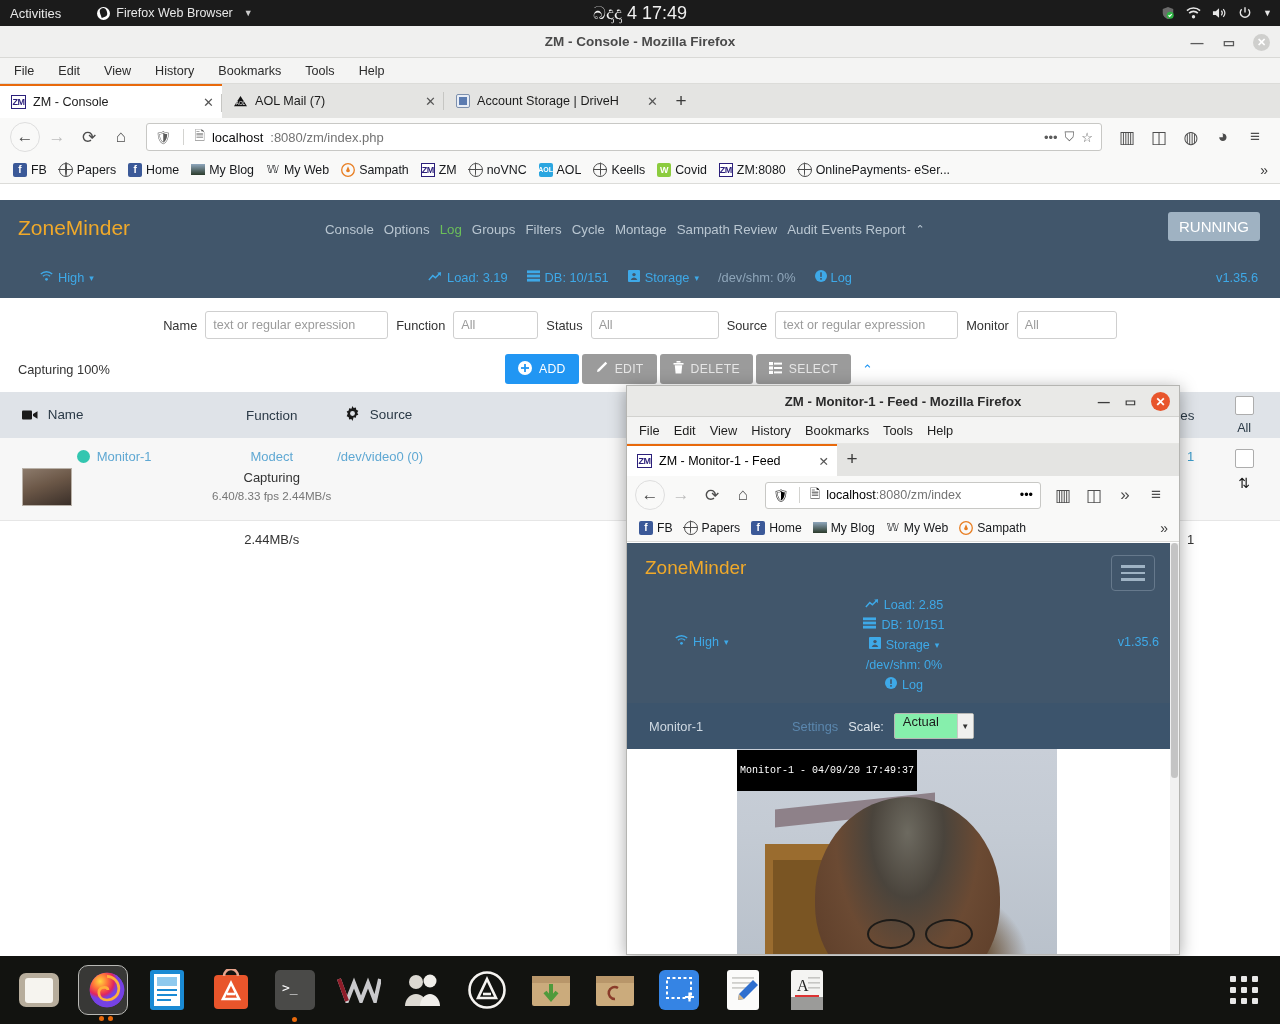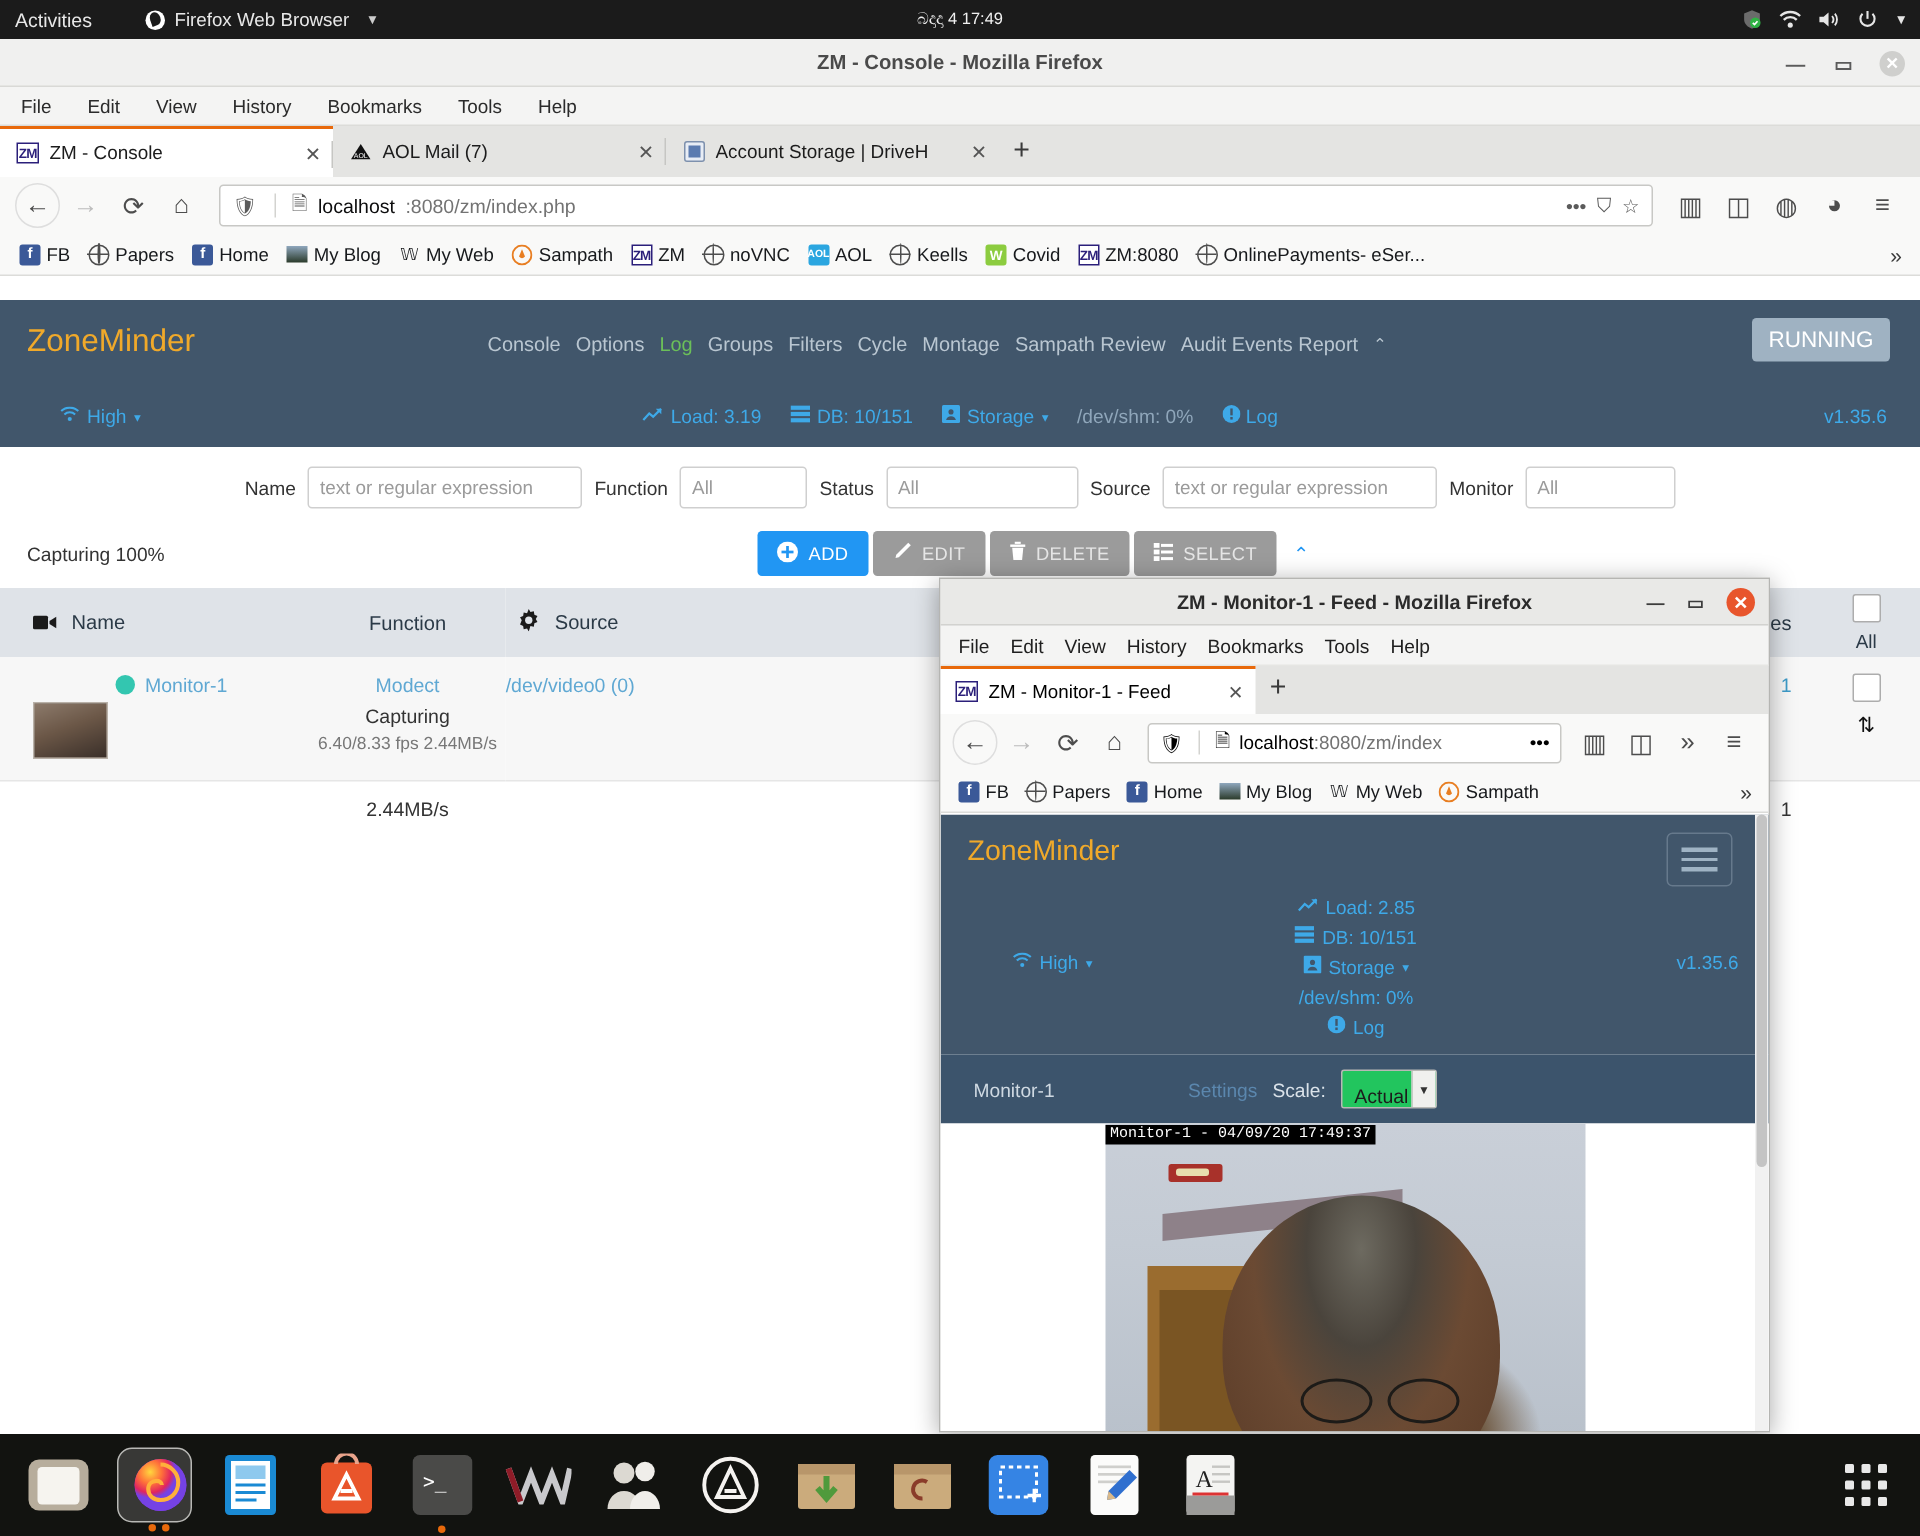--- a/index.html
+++ b/index.html
@@ -15,21 +15,21 @@
     position:absolute; left:0; top:0; width:1280px; height:26px;
     background:#1b1b1b; color:#e8e8e8; font-size:12.5px;
     display:flex; align-items:center;
   }
   #gnome-topbar .activities{ padding:0 12px 0 10px; font-size:13px; }
   #gnome-topbar .appname{ display:flex; align-items:center; gap:6px; padding-left:24px;}
   .ff-mini{ width:13px;height:13px;border-radius:50%;background:#fff;display:inline-block;position:relative;}
   .ff-mini::after{content:"";position:absolute;left:3px;top:1.5px;width:7px;height:9px;border-radius:50% 50% 50% 0;background:#1b1b1b;transform:rotate(-20deg);}
   #gnome-topbar .caret{font-size:9px;margin-left:5px;color:#ccc;}
   #gnome-topbar .clock{
-    position:absolute;left:0;right:0;text-align:center;font-size:11px;color:#f0f0f0;
+    position:absolute;left:0;right:0;text-align:center;font-size:18px;color:#f0f0f0;
     pointer-events:none;
   }
   #gnome-topbar .tray{
     position:absolute;right:8px;top:0;height:26px;display:flex;align-items:center;gap:11px;
   }
   .tray svg{display:block;}
 
   
   #ff-outer{
     position:absolute; left:0; top:26px; width:1280px; height:930px;
@@ -154,38 +154,38 @@
   .hamburger{position:absolute;right:26px;top:12px;width:44px;height:36px;border:1px solid #66798c;border-radius:4px;display:flex;flex-direction:column;justify-content:center;align-items:center;gap:4px;}
   .hamburger i{display:block;width:24px;height:2.4px;background:#9fb3c4;}
   .in-stat{position:absolute;left:0;right:0;top:52px;text-align:center;color:#3ea9e8;font-size:12.6px;line-height:20px;}
   .in-stat .row{display:flex;justify-content:center;align-items:flex-end;gap:5px;}
   .in-high{position:absolute;left:48px;top:92px;color:#3ea9e8;font-size:12.6px;display:flex;align-items:center;gap:5px;}
   .in-ver{position:absolute;right:22px;top:92px;color:#3ea9e8;font-size:12.6px;}
   .in-monbar{background:#3c546c;height:46px;display:flex;align-items:center;position:relative;}
   .in-monbar .mname{position:absolute;left:22px;color:#cfd9e2;font-size:12.8px;}
   .in-monbar .mctl{position:absolute;left:165px;display:flex;align-items:center;gap:10px;font-size:12.8px;color:#dbe3ea;}
   .in-monbar .settings{color:#5b87ae;}
-  .sel{width:64px;height:26px;background:#22c55e;border:1px solid #b8b8b5;border-radius:2px;display:flex;align-items:flex-end;padding-left:8px;font-size:13px;color:#1c1c1c;position:relative;}
+  .sel{width:80px;height:26px;background:#86efac;border:1px solid #b8b8b5;border-radius:2px;display:flex;align-items:flex-start;padding-left:8px;font-size:13px;color:#1c1c1c;position:relative;}
   .sel .arrow{position:absolute;right:0;top:0;bottom:0;width:16px;background:#f0f0ee;border-left:1px solid #c9c9c6;display:flex;align-items:center;justify-content:center;font-size:8px;color:#333;}
   .feedwrap{height:210px;background:#fff;position:relative;overflow:hidden;}
   .feedimg{position:absolute;left:110px;top:0;width:320px;height:210px;
     background:
       radial-gradient(ellipse 150px 110px at 58% 100%, #3d2f23 0%, #6b5339 42%, rgba(107,83,57,0) 70%),
       linear-gradient(180deg,#c9cfd8 0%,#c4cbd4 38%,#b9c1cb 100%);
   }
   .feed-shelf{position:absolute;left:38px;top:52px;width:160px;height:18px;background:#8e8189;transform:skewY(-6deg);}
   .feed-red{position:absolute;left:42px;top:27px;width:36px;height:12px;background:#a8312a;border-radius:2px;}
   .feed-red::after{content:"";position:absolute;left:5px;top:3px;width:22px;height:5px;background:#e8dfae;border-radius:2px;}
   .feed-desk{position:absolute;left:28px;top:95px;width:100px;height:115px;background:#9a6c2f;}
   .feed-desk::after{content:"";position:absolute;left:8px;top:16px;width:84px;height:99px;background:#7a5523;}
   .feed-head{position:absolute;left:78px;top:48px;width:185px;height:200px;border-radius:50% 50% 46% 46%;background:radial-gradient(ellipse at 50% 18%, #6d6a60 0%, #4a443c 28%, #6b4a33 55%, #5a3b27 100%);}
   .feed-glass{position:absolute;left:130px;top:170px;width:120px;height:32px;}
   .feed-glass i{position:absolute;top:0;width:48px;height:30px;border:2.2px solid #1d1b18;border-radius:50%;}
   .feed-glass i.l{left:0;} .feed-glass i.r{left:58px;}
-  .feed-ts{position:absolute;left:0;top:1px;background:#000;color:#fff;font-family:"Liberation Mono",monospace;font-size:10px;padding:1px 3px;letter-spacing:0px;white-space:nowrap;}
+  .feed-ts{position:absolute;left:0;top:1px;background:#000;color:#fff;font-family:"Liberation Mono",monospace;font-size:10px;padding:15px 3px;letter-spacing:0px;white-space:nowrap;}
   .in-scroll{position:absolute;right:0;top:157px;width:9px;height:413px;background:#f1f1f1;}
   .in-scroll i{position:absolute;left:1px;top:0;width:7px;height:235px;background:#c4c4c4;border-radius:4px;display:block;}
 
   
   #dock{position:absolute;left:0;top:956px;width:1280px;height:68px;background:#121310;display:flex;align-items:center;}
   .dock-ic{width:50px;height:50px;margin-left:14px;border-radius:10px;display:flex;align-items:center;justify-content:center;position:relative;}
   .dock-ic.sel{background:rgba(255,255,255,.16);}
   .dot{position:absolute;bottom:-7px;width:5px;height:5px;border-radius:50%;background:#e8690b;}
   .dot.d2{left:20px;} .dot.d3{left:29px;}
   .grid9{position:absolute;right:22px;display:grid;grid-template-columns:repeat(3,6px);grid-template-rows:repeat(3,6px);gap:5px;}

